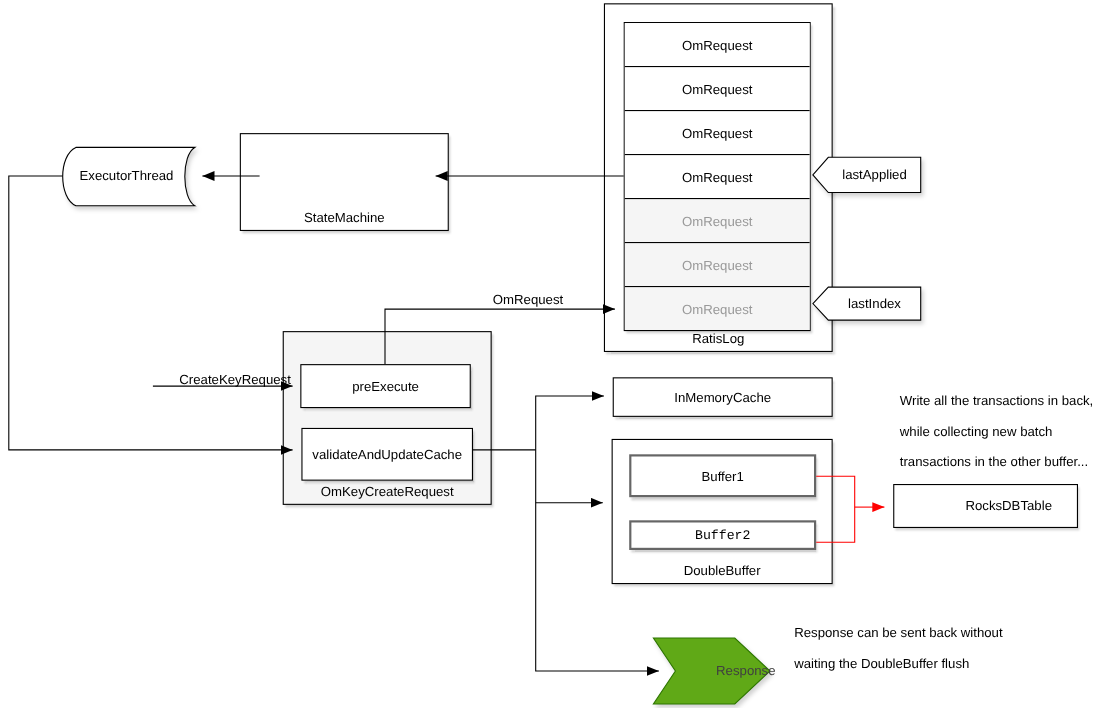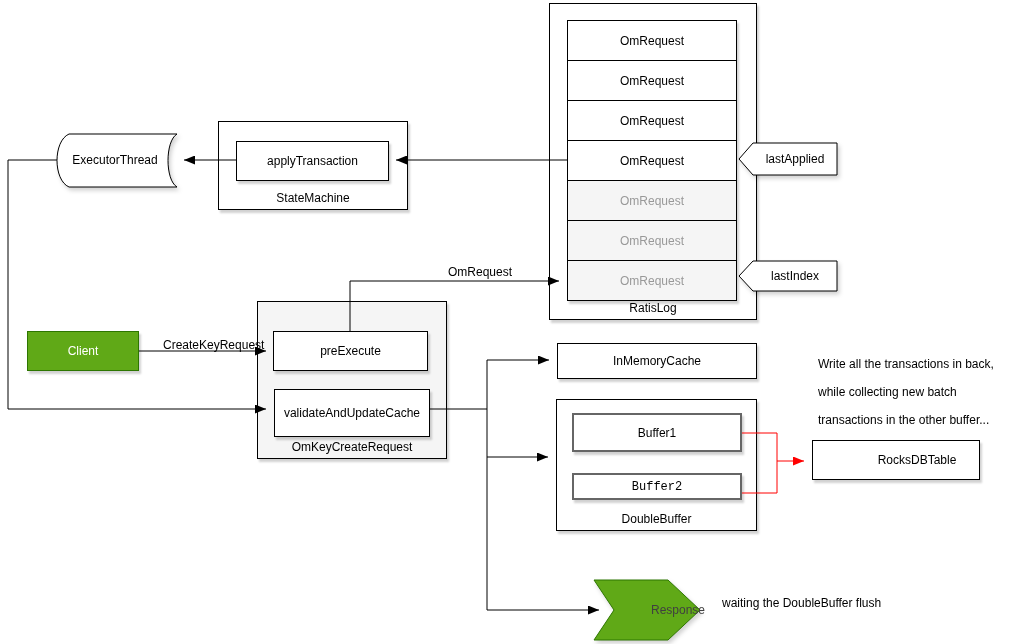--- a/index.html
+++ b/index.html
@@ -99,23 +99,21 @@
     <div class="log-row">OmRequest</div>
     <div class="log-row">OmRequest</div>
     <div class="log-row muted">OmRequest</div>
     <div class="log-row muted">OmRequest</div>
     <div class="log-row muted">OmRequest</div>
   </div>
 
   <div class="container-box" style="left:218px; top:121px; width:190px; height:89px;">
     <div class="container-label">StateMachine</div>
   </div>
-  <div class="box" style="left:236px; top:141px; width:153px; height:40px;">applyTransaction</div>
 
-  <div class="box green-box" style="left:27px; top:331px; width:112px; height:40px;">Client</div>
 
   <div class="container-box gray-fill" style="left:257px; top:301px; width:190px; height:158px;">
     <div class="container-label">OmKeyCreateRequest</div>
   </div>
   <div class="box" style="left:273px; top:331px; width:155px; height:40px;">preExecute</div>
   <div class="box" style="left:274px; top:389px; width:156px; height:48px;">validateAndUpdateCache</div>
 
   <div class="box" style="left:557px; top:343px; width:200px; height:36px;">InMemoryCache</div>
 
   <div class="container-box" style="left:556px; top:399px; width:201px; height:132px;">
@@ -172,15 +170,16 @@
   <div class="shape-label" style="left:636px; top:603px; width:84px; height:14px; color:#404040;">Response</div>
 
   <div class="edge-label" style="left:139px; top:338px; width:112px;padding-left:24px;">CreateKeyRequest</div>
 
   <div class="edge-label" style="left:430px; top:265px; width:100px;">OmRequest</div>
 
   <div class="note-line" style="left:818px; top:357px;">Write all the transactions in back,</div>
   <div class="note-line" style="left:818px; top:385px;">while collecting new batch</div>
   <div class="note-line" style="left:818px; top:413px;">transactions in the other buffer...</div>
 
+  <div class="note-line" style="left:722px; top:568px;">Response can be sent back without</div>
   <div class="note-line" style="left:722px; top:596px;">waiting the DoubleBuffer flush</div>
 
 </div>
 
 </body></html>

